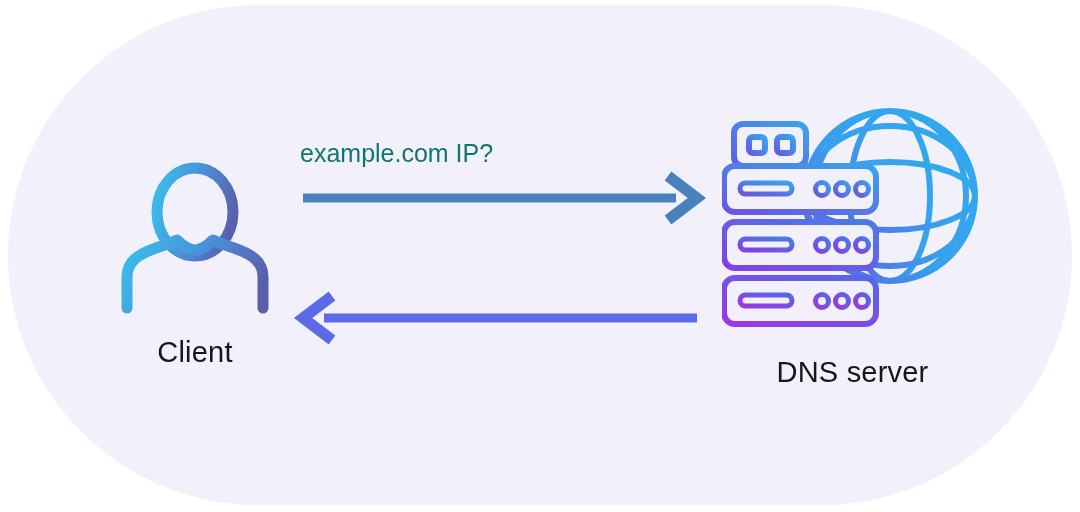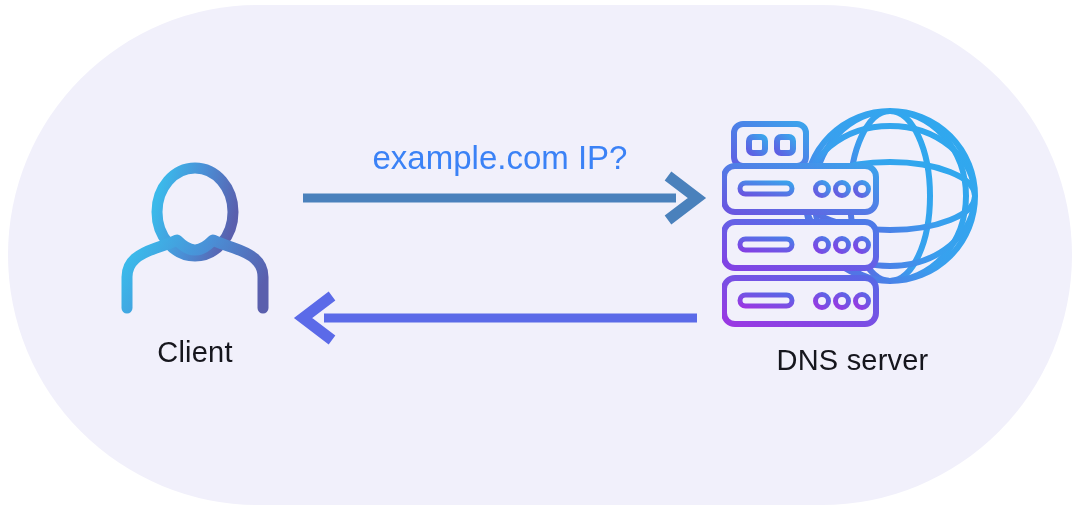--- a/index.html
+++ b/index.html
@@ -45,28 +45,28 @@
   }
   #client-node .node-label {
     margin-top: 16px;
   }
   #server-node {
     left: 715px;
     top: 100px;
     width: 275px;
   }
   #server-node .node-label {
-    margin-top: 12px;
+    margin-top: 24px;
   }
   .flow-label {
     position: absolute;
-    color: #3b82f6;
-    font-size: 33px;
+    color: #0f766e;
+    font-size: 25px;
     white-space: nowrap;
-    text-align: center;
+    text-align: left;
   }
   #query-label {
     left: 300px;
     top: 139px;
     width: 400px;
   }
   #response-label {
     left: 300px;
     top: 341px;
     width: 400px;

